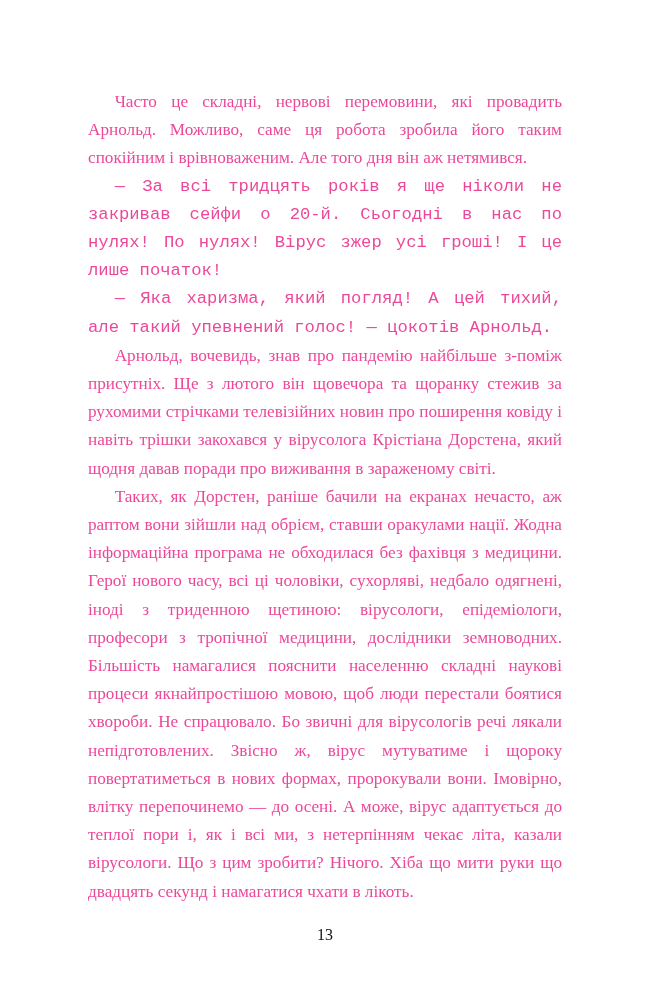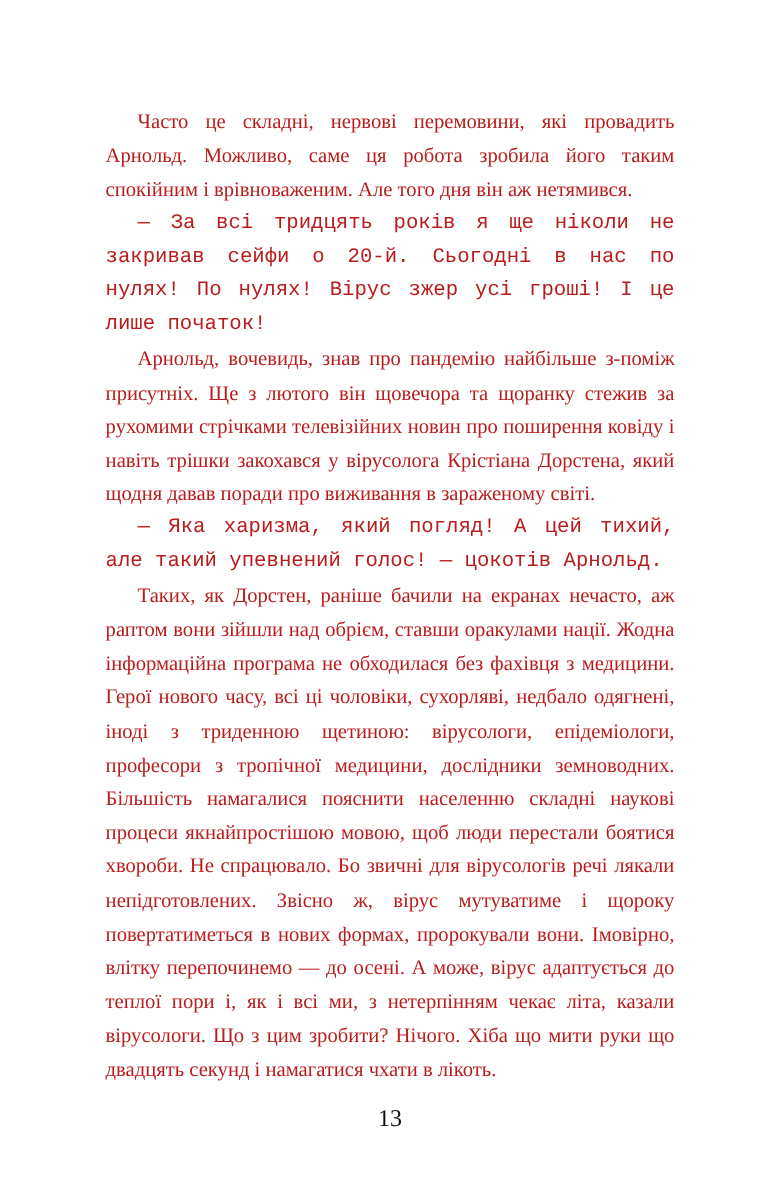--- a/index.html
+++ b/index.html
@@ -20,46 +20,46 @@
     height: 1000px;
     box-sizing: border-box;
     padding: 88px 88px 40px 88px;
   }
   .text-block {
     font-size: 17.2px;
     line-height: 28.2px;
     text-align: justify;
     text-justify: inter-word;
     hyphens: manual;
-    color: #b91c1c;
+    color: #ec4899;
   }
   .para {
     margin: 0;
     text-indent: 1.55em;
   }
   .para.dialogue {
     text-indent: 1.55em;
     font-family: Liberation Mono, monospace;
   }
   .page-number {
     position: absolute;
     left: 0;
     right: 0;
     bottom: 56px;
     text-align: center;
-    font-size: 20px;
+    font-size: 16px;
     color: #121212;
     font-family: "Liberation Serif", serif;
   }
 </style>
 </head>
 <body>
 
 <div class="page">
   <div class="text-block">
     <p class="para">Часто це складні, нервові перемовини, які провадить Арнольд. Можливо, саме ця робота зробила його таким спокійним і врівноваженим. Але того дня він аж нетямився.</p>
     <p class="para dialogue">— За всі тридцять років я ще ніколи не закривав сейфи о 20-й. Сьогодні в нас по нулях! По нулях! Вірус зжер усі гроші! І це лише початок!</p>
+    <p class="para dialogue">— Яка харизма, який погляд! А цей тихий, але такий упевнений голос! — цокотів Арнольд.</p>
     <p class="para">Арнольд, вочевидь, знав про пандемію найбільше з-поміж присутніх. Ще з лютого він щовечора та щоранку стежив за рухомими стрічками телевізійних новин про поширення ковіду і навіть трішки закохався у вірусолога Крістіана Дорстена, який щодня давав поради про виживання в зараженому світі.</p>
-    <p class="para dialogue">— Яка харизма, який погляд! А цей тихий, але такий упевнений голос! — цокотів Арнольд.</p>
     <p class="para">Таких, як Дорстен, раніше бачили на екранах нечасто, аж раптом вони зійшли над обрієм, ставши оракулами нації. Жодна інформаційна програма не обходилася без фахівця з медицини. Герої нового часу, всі ці чоловіки, сухорляві, недбало одягнені, іноді з триденною щетиною: вірусологи, епідеміологи, професори з тропічної медицини, дослідники земноводних. Більшість намагалися пояснити населенню складні наукові процеси якнайпростішою мовою, щоб люди перестали боятися хвороби. Не спрацювало. Бо звичні для вірусологів речі лякали непідготовлених. Звісно ж, вірус мутуватиме і щороку повертатиметься в нових формах, пророкували вони. Імовірно, влітку перепочинемо — до осені. А може, вірус адаптується до теплої пори і, як і всі ми, з нетерпінням чекає літа, казали вірусологи. Що з цим зробити? Нічого. Хіба що мити руки що двадцять секунд і намагатися чхати в лікоть.</p>
   </div>
   <div class="page-number">13</div>
 </div>
 
 </body></html>

